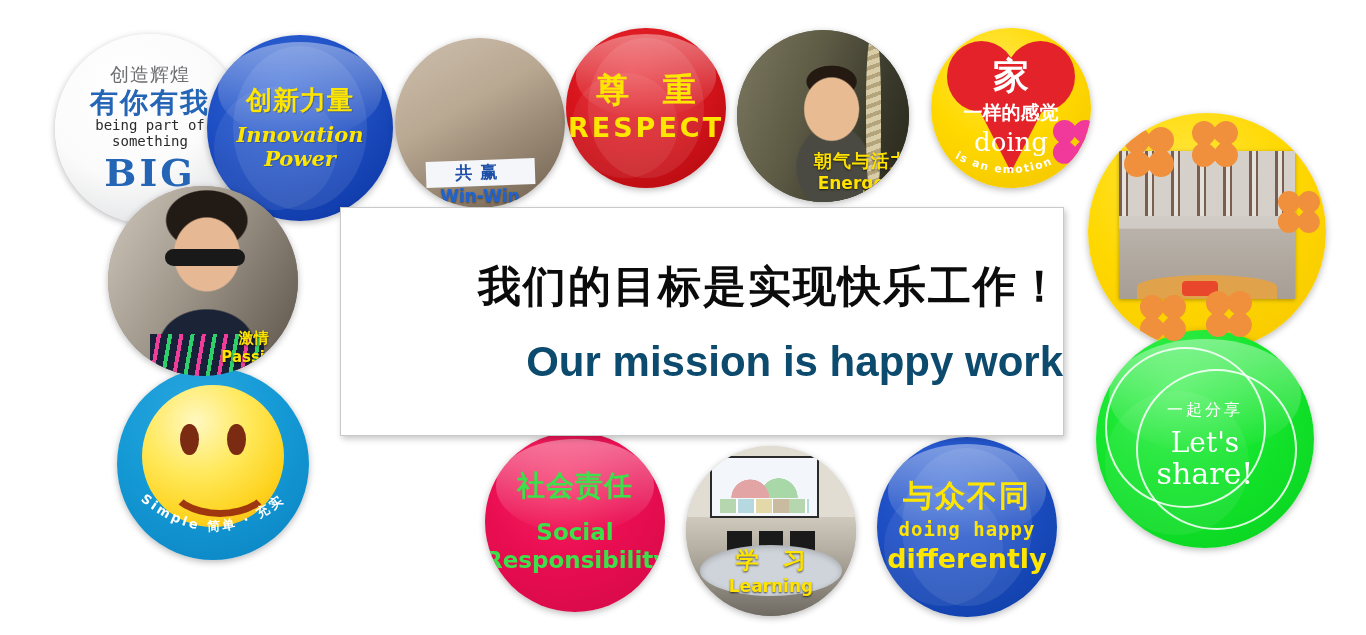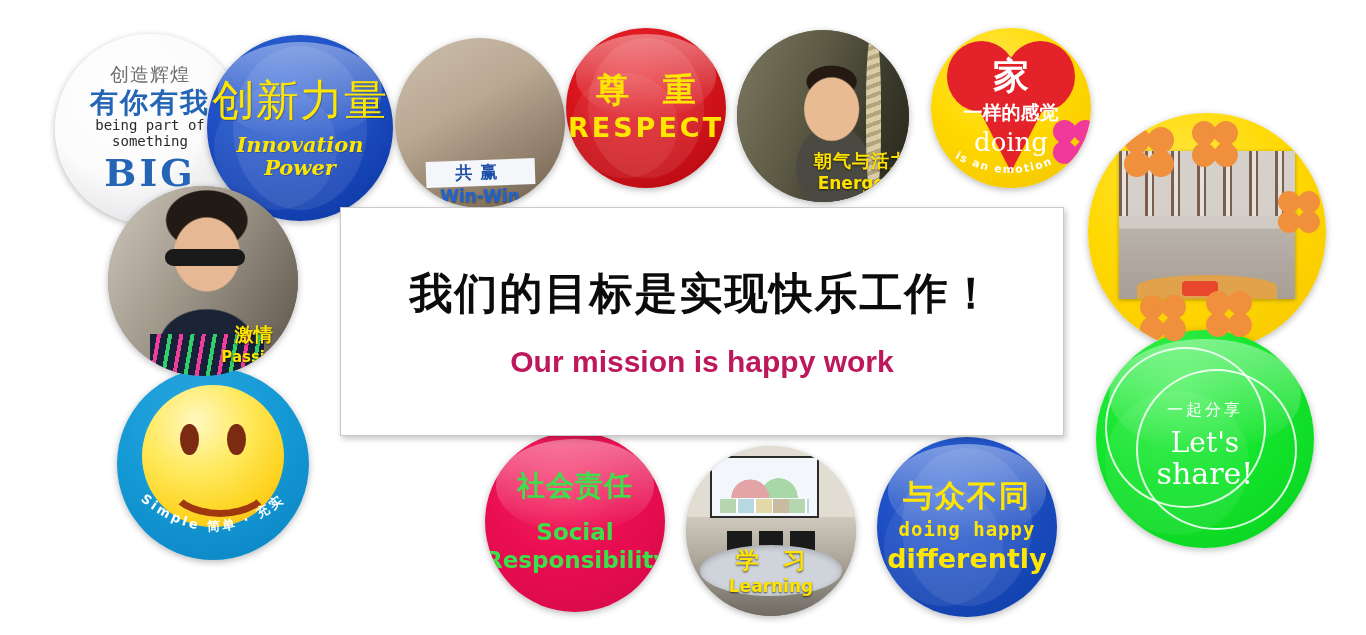--- a/index.html
+++ b/index.html
@@ -25,21 +25,21 @@
   #b-big .l1{font-size:19px;color:#6d6e71;letter-spacing:1px;font-family:"DejaVu Sans",sans-serif;}
   #b-big .l2{font-size:28px;color:#2565b5;font-weight:700;letter-spacing:2px;margin-top:2px;
              font-family:"DejaVu Sans",sans-serif;}
   #b-big .l3{font-size:14px;color:#2a2a2a;font-family:"DejaVu Sans Mono",monospace;}
   #b-big .l4{font-size:38px;color:#2565b5;font-weight:700;font-family:"DejaVu Serif",serif;
              letter-spacing:3px;margin-top:2px;}
 
   
   #b-innov{left:207px;top:35px;width:186px;height:186px;
            background:radial-gradient(circle at 40% 26%,#2f63d6 0%,#1e4fc4 45%,#0f3aa8 85%,#0a2f90 100%);}
-  #b-innov .l1{font-size:43px;color:#ffe600;font-weight:400;letter-spacing:1px;
+  #b-innov .l1{font-size:26px;color:#ffe600;font-weight:700;letter-spacing:1px;
                font-family:"DejaVu Sans",sans-serif;text-shadow:1px 1px 0 rgba(0,0,0,.25);}
   #b-innov .l2{font-size:21px;color:#ffe600;font-style:italic;font-weight:700;margin-top:8px;
                font-family:"DejaVu Serif",serif;text-shadow:1px 1px 0 rgba(0,0,0,.2);}
 
   
   #b-win{left:395px;top:38px;width:170px;height:170px;
          background:linear-gradient(150deg,#cdbfae 0%,#b9a892 40%,#6d5e4c 100%);}
   .photoA{position:absolute;inset:0;
     background:
       radial-gradient(ellipse 34% 46% at 30% 55%,#1d2330 0%,#1d2330 55%,transparent 58%),
@@ -144,21 +144,21 @@
   .photoC{position:absolute;inset:0;
     background:
       radial-gradient(ellipse 25% 28% at 52% 36%,#e7b894 0%,#e7b894 68%,transparent 71%),
       radial-gradient(ellipse 30% 22% at 52% 18%,#221a14 0%,#221a14 70%,transparent 73%),
       radial-gradient(ellipse 34% 26% at 52% 84%,#1b2436 0%,#1b2436 72%,transparent 75%),
       linear-gradient(120deg,#cfc7bb 0%,#9f968a 45%,#5a5248 100%);}
   .shades{position:absolute;left:30%;top:33%;width:42%;height:9%;background:#191919;border-radius:9px;z-index:3;}
   .stripes{position:absolute;left:22%;bottom:0;width:60%;height:22%;z-index:3;
     background:repeating-linear-gradient(100deg,#18203a 0 7px,#ef3e9a 7px 11px,#18203a 11px 18px,#2fd06a 18px 22px);}
   .passlabel{position:absolute;z-index:7;right:12px;bottom:10px;text-align:center;}
-  .passlabel .p1{font-size:19px;color:#ffe400;font-weight:700;font-family:"DejaVu Sans",sans-serif;
+  .passlabel .p1{font-size:15px;color:#ffe400;font-weight:700;font-family:"DejaVu Sans",sans-serif;
                  text-shadow:0 1px 2px rgba(0,0,0,.7);}
   .passlabel .p2{font-size:15px;color:#ffe400;font-weight:700;font-family:"DejaVu Sans",sans-serif;
                  text-shadow:0 1px 2px rgba(0,0,0,.7);}
 
   
   #b-smile{left:117px;top:368px;width:192px;height:192px;
            background:radial-gradient(circle at 42% 26%,#2ba7df 0%,#159ad6 45%,#0b86c4 90%,#0878b2 100%);}
   .face{position:absolute;left:13%;top:9%;width:74%;height:74%;border-radius:50%;z-index:4;
         background:radial-gradient(circle at 38% 26%,#fff8c0 0%,#ffe95c 38%,#fdd21c 72%,#f3a81a 100%);}
   .eye{position:absolute;width:13%;height:22%;border-radius:50%;background:#7a2b12;top:27%;}
@@ -224,24 +224,24 @@
   #b-diff .d1{font-size:30px;color:#ffe600;font-weight:700;letter-spacing:2px;
               font-family:"DejaVu Sans",sans-serif;}
   #b-diff .d2{font-size:19px;color:#ffe600;font-weight:700;margin-top:6px;letter-spacing:1px;
               font-family:"DejaVu Sans Mono",monospace;}
   #b-diff .d3{font-size:27px;color:#ffe600;font-weight:700;margin-top:4px;
               font-family:"DejaVu Sans",sans-serif;}
 
   
   #banner{position:absolute;left:340px;top:207px;width:722px;height:227px;background:#fff;
           border:1px solid #c9c9c9;box-shadow:2px 3px 6px rgba(0,0,0,.22);z-index:40;
-          display:flex;flex-direction:column;align-items:center;justify-content:center;}
+          display:flex;flex-direction:column;align-items:flex-end;justify-content:center;}
   #banner .bz{font-size:43px;font-weight:700;color:#0b0b0b;letter-spacing:2px;
               font-family:"DejaVu Sans",sans-serif;white-space:nowrap;}
-  #banner .be{font-size:30px;font-weight:700;color:#be185d;margin-top:22px;letter-spacing:0px;
+  #banner .be{font-size:42px;font-weight:700;color:#0c4a6e;margin-top:22px;letter-spacing:0px;
               font-family:"Liberation Sans",sans-serif;white-space:nowrap;}
 </style>
 </head>
 <body>
 
 <div id="stage">
 
   <div class="badge" id="b-big">
     <div class="txt">
       <div class="l1">创造辉煌</div>

